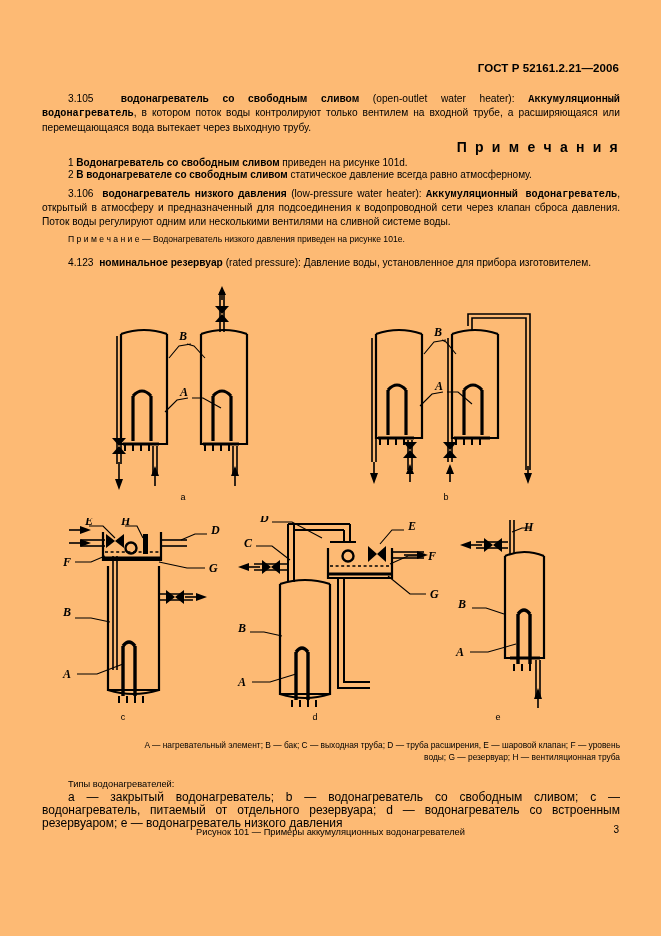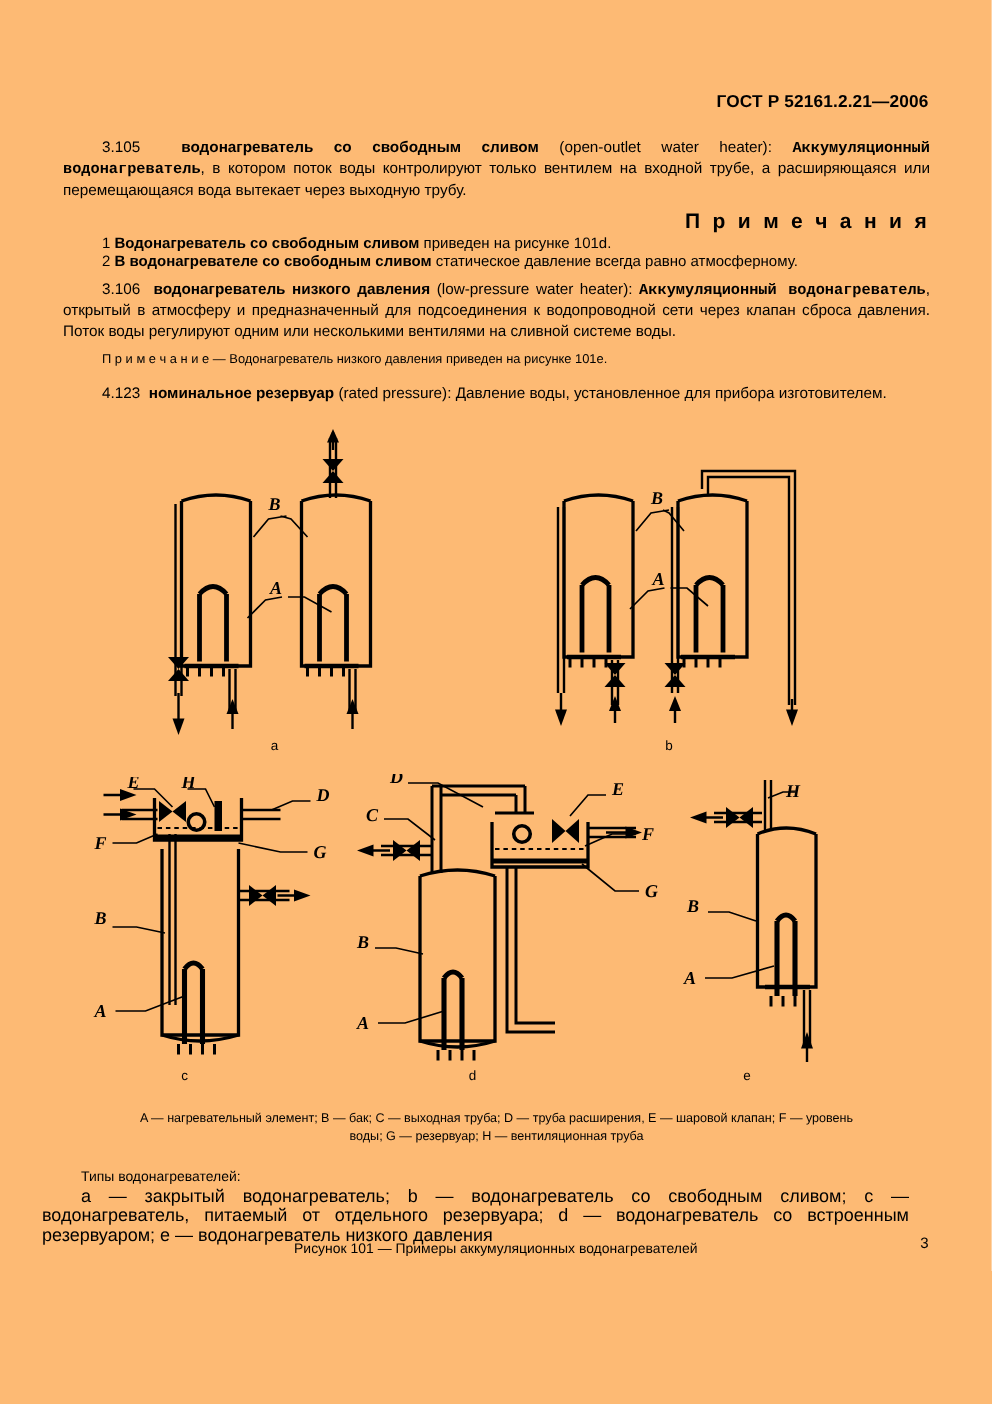--- a/index.html
+++ b/index.html
@@ -91,27 +91,27 @@
   
   .legend {
     position: absolute;
     left: 42px;
     top: 740px;
     width: 578px;
   }
   .legend-line {
     font-size: 8.4px;
     line-height: 11.6px;
-    text-align: center;
+    text-align: right;
     margin: 0;
   }
 
   .types-block {
     position: absolute;
-    left: 28px;
+    left: 42px;
     top: 778px;
     width: 578px;
   }
   .types-head {
     font-size: 9.3px;
     line-height: 13px;
     margin: 0 0 0 26px;
   }
   .types-body {
     font-size: 12px;

